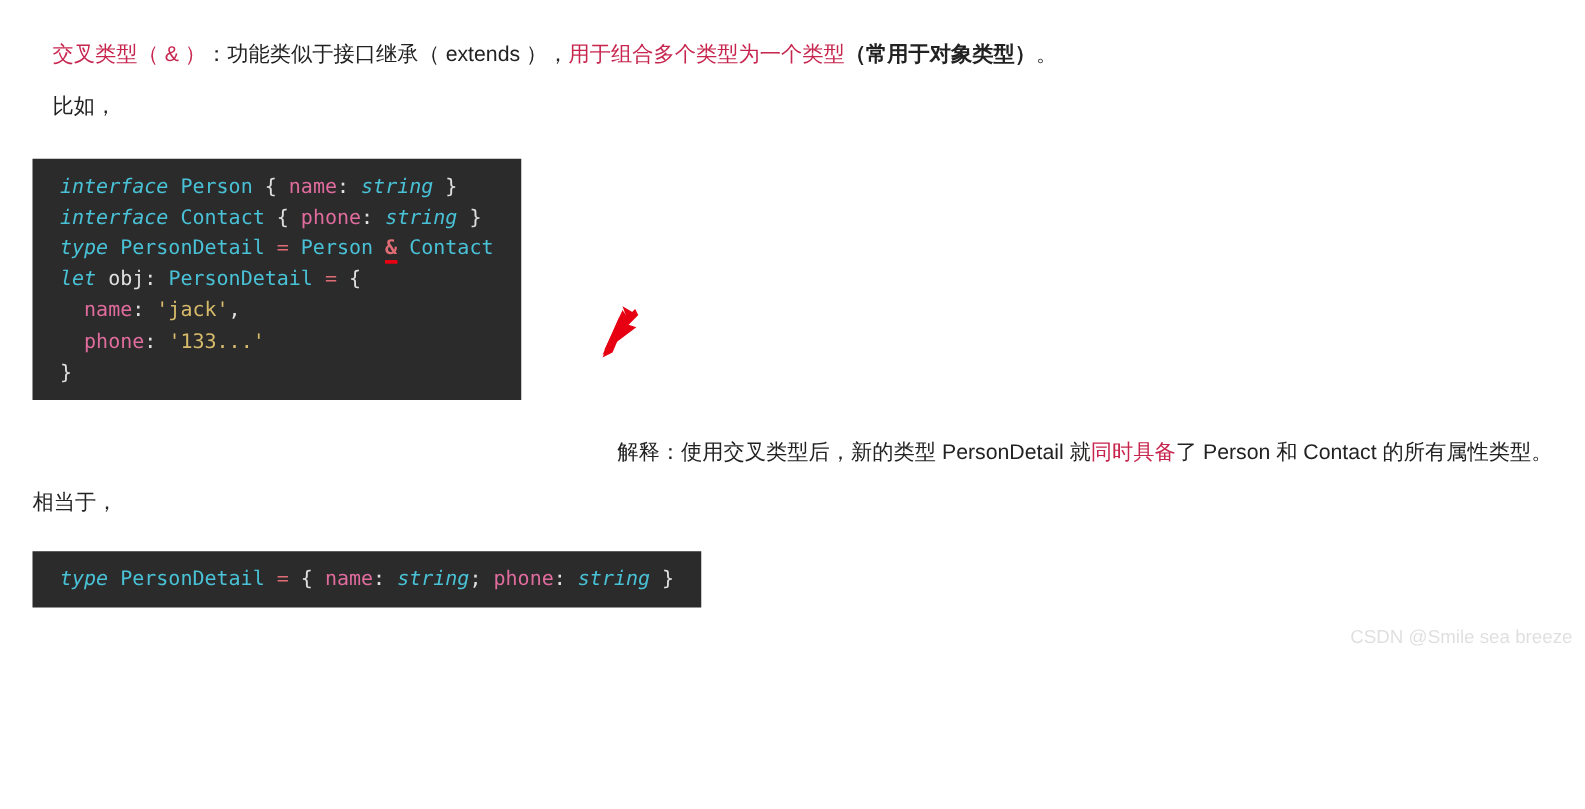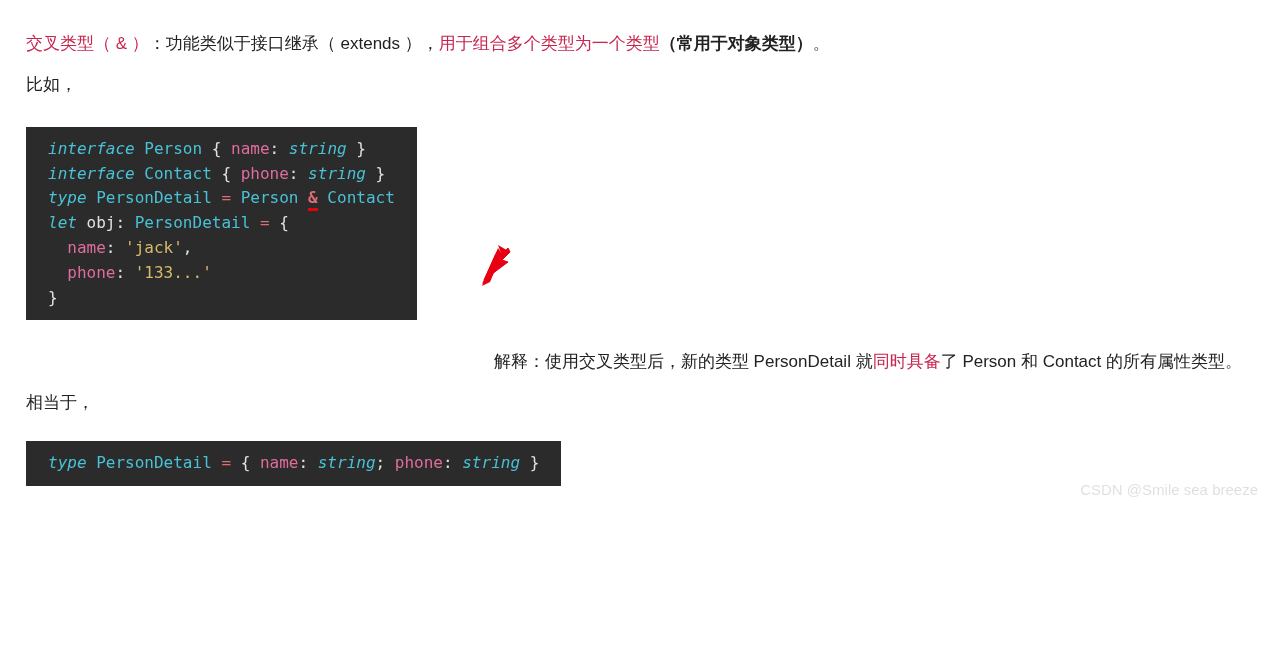--- a/index.html
+++ b/index.html
@@ -5,21 +5,21 @@
     * { margin: 0; padding: 0; box-sizing: border-box; }
     body {
       font-family: -apple-system, BlinkMacSystemFont, "Segoe UI", "Microsoft YaHei", sans-serif;
       padding: 28px 26px;
       font-size: 17px;
       line-height: 1.85;
       color: #222;
       width: 1268px;
       position: relative;
     }
-    .desc-line { margin-bottom: 10px; }
+    .desc-line { margin-bottom: 10px; margin-left: 16px; }
     .red { color: #c7254e; }
     .bold { font-weight: 700; }
     .code-block {
       background: #2b2b2b;
       font-family: "Consolas", "Menlo", monospace;
       font-size: 16px;
       line-height: 1.55;
       padding: 10px 22px;
       display: inline-block;
       margin: 16px 0 12px 0;
@@ -41,21 +41,21 @@
     .arrow-cursor {
       position: absolute;
       left: 452px;
       top: 115px;
     }
     .explain { margin: 14px 0 10px 0; text-align: right; }
     .equiv { margin-bottom: 6px; font-family: Liberation Mono, monospace; }
     .watermark {
       position: absolute;
       right: 10px;
-      bottom: 22px;
+      bottom: 2px;
       color: rgba(0,0,0,0.13);
       font-size: 15px;
       pointer-events: none;
     }
   </style>
 </head>
 <body>
 
 
 

